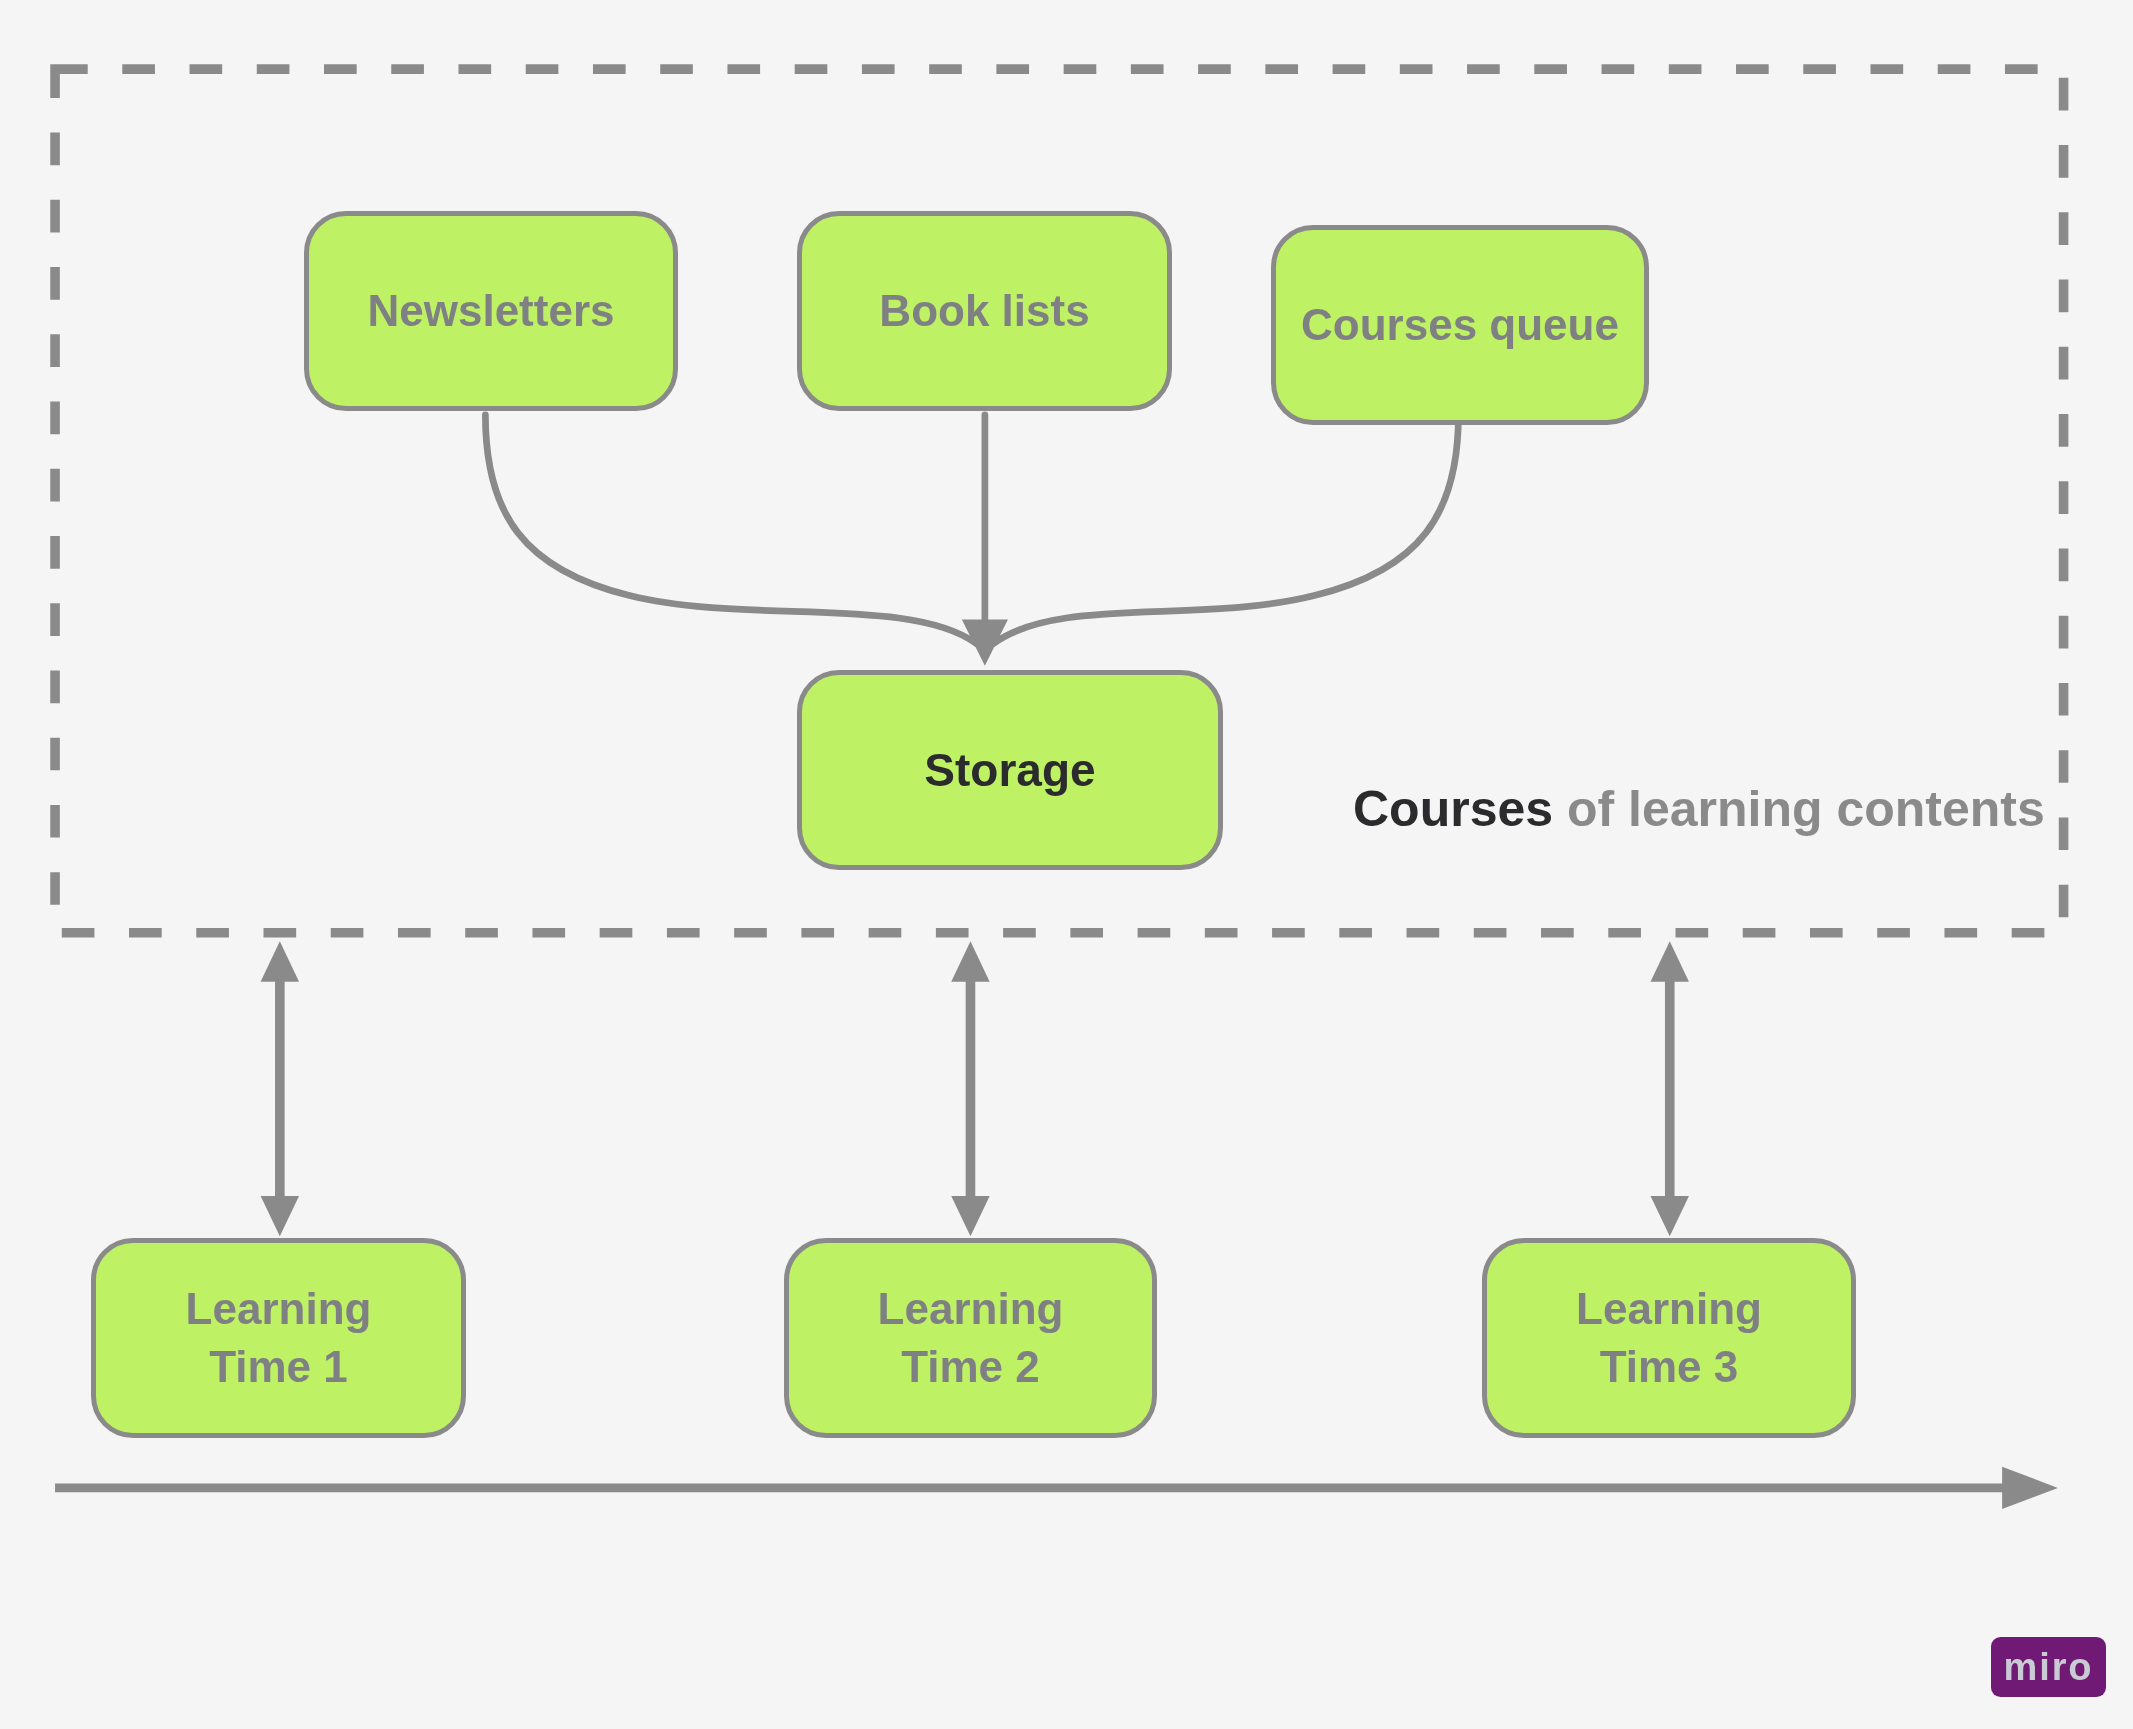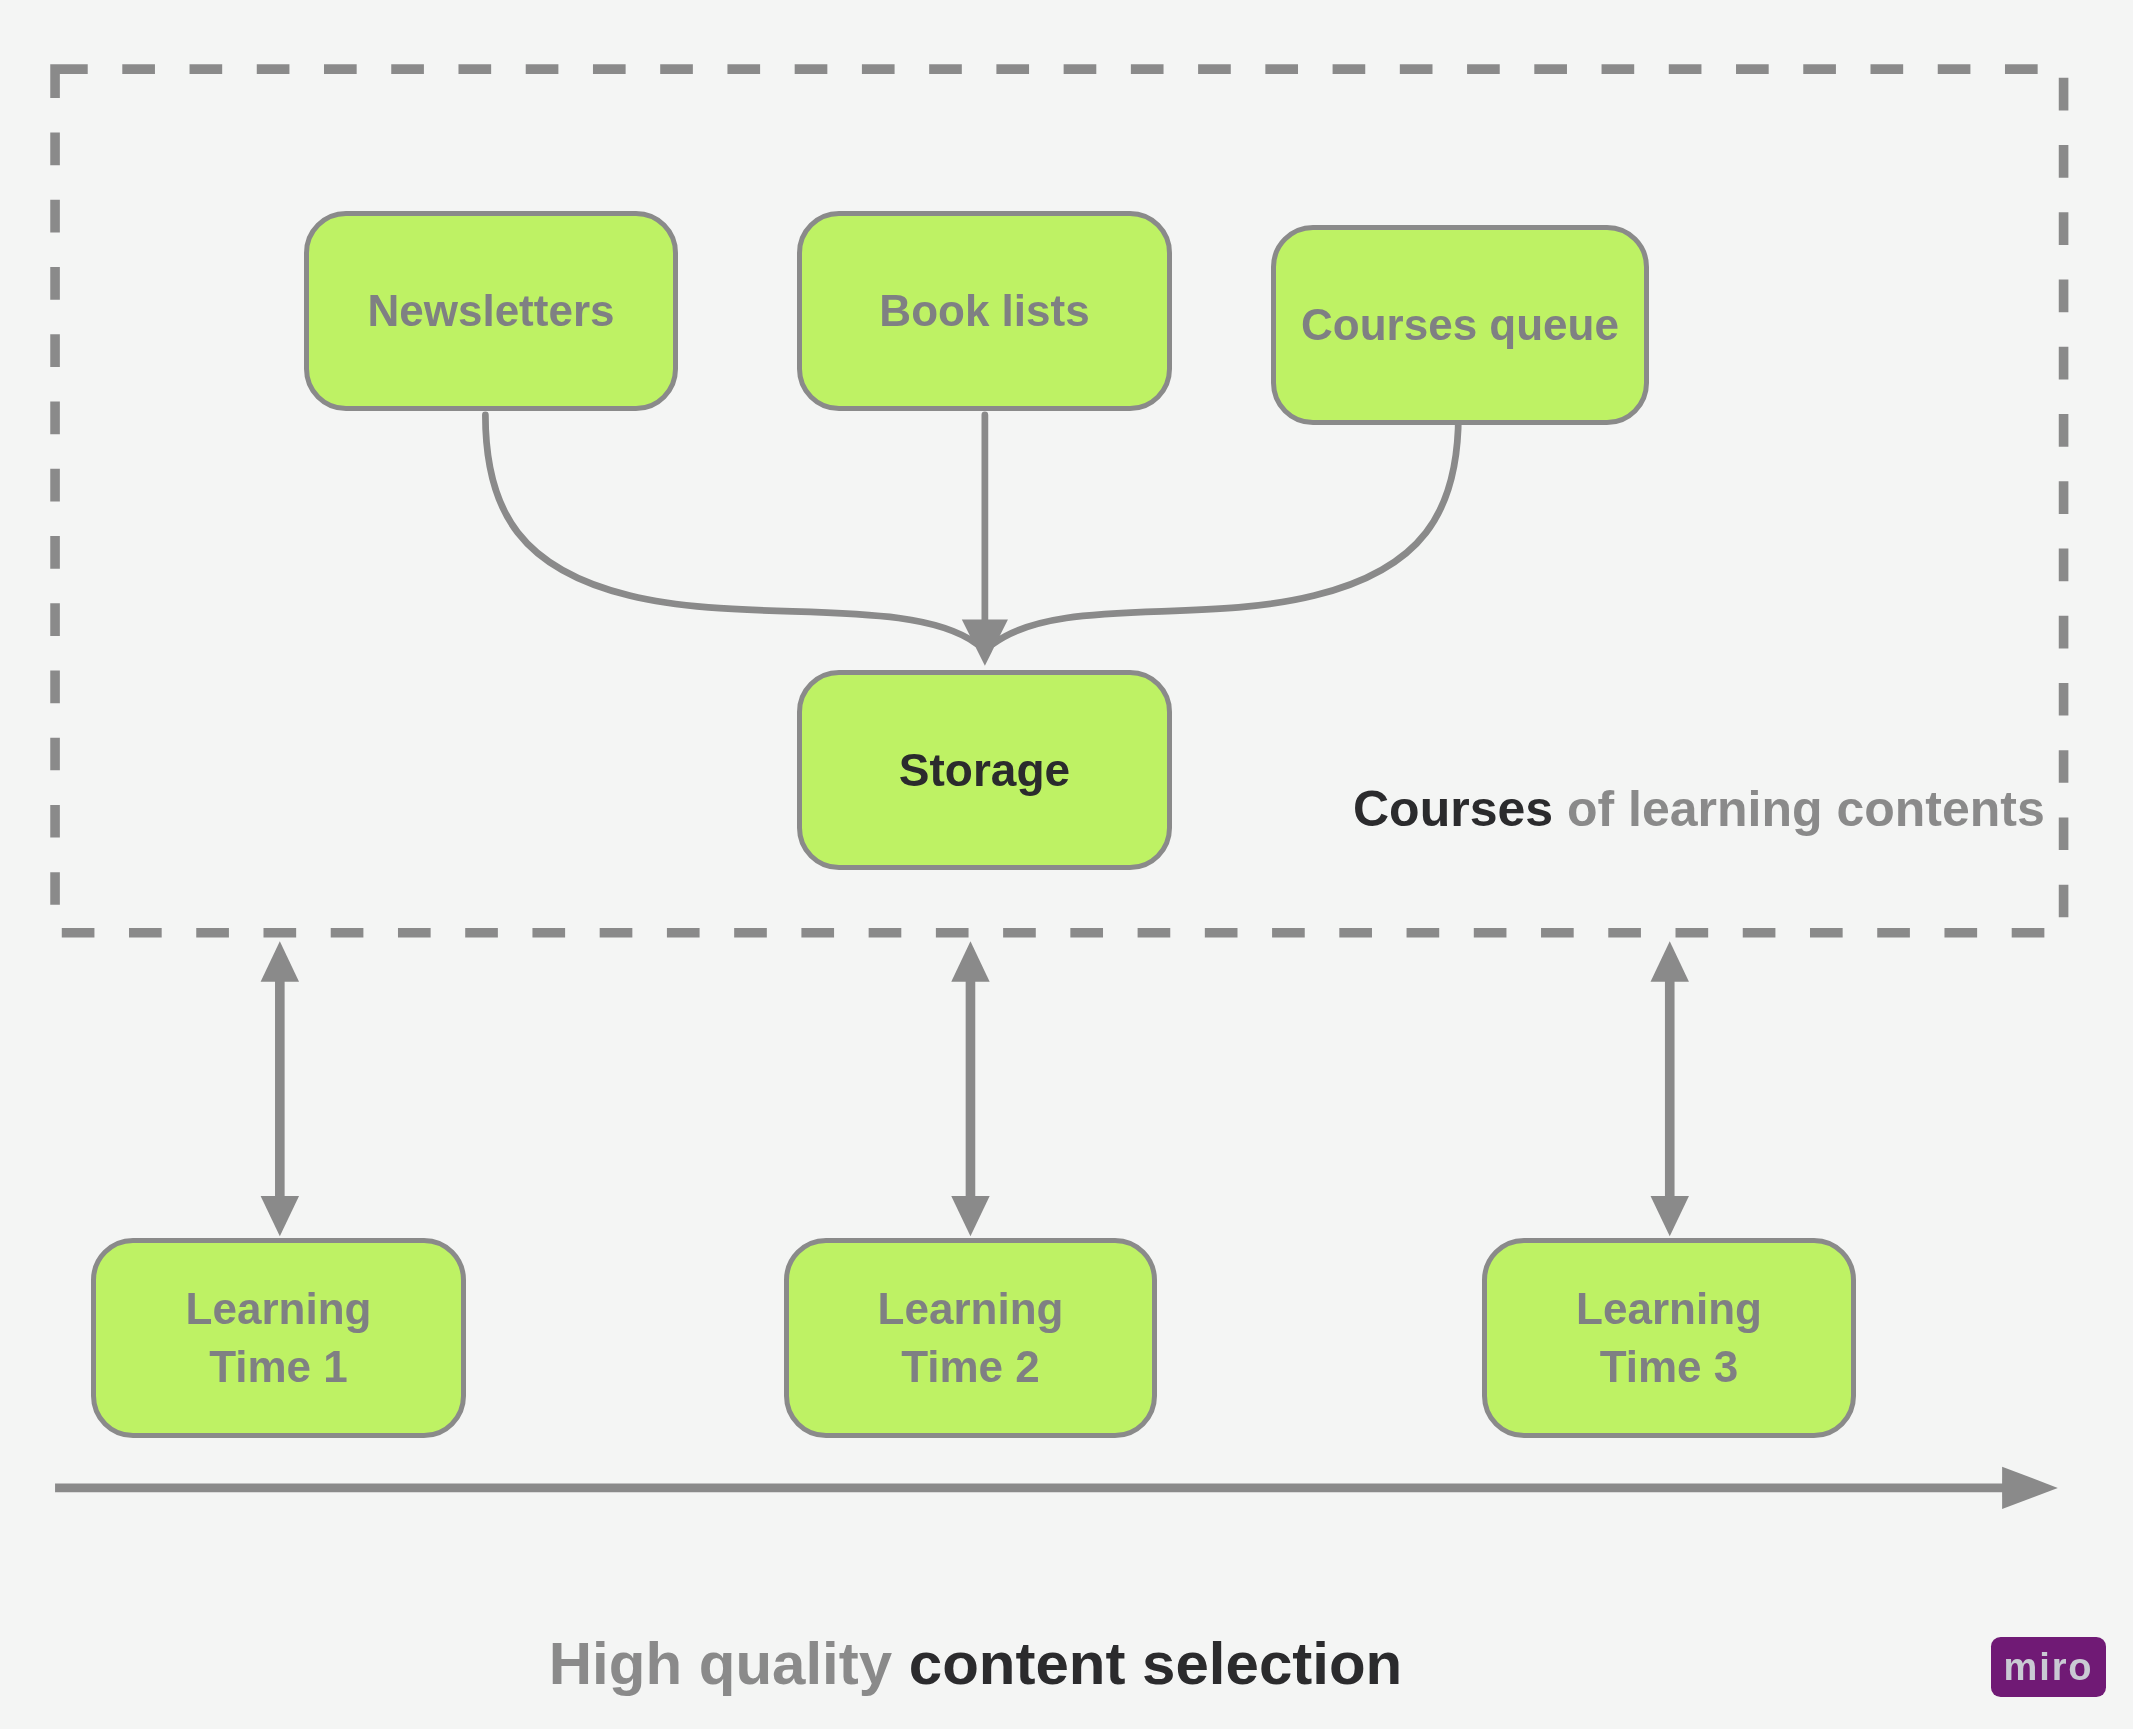--- a/index.html
+++ b/index.html
@@ -89,21 +89,21 @@
   </div>
 
   <div class="node" style="left:797px;top:211px;width:375px;height:200px;">
     <span>Book lists</span>
   </div>
 
   <div class="node" style="left:1271px;top:225px;width:378px;height:200px;">
     <span>Courses queue</span>
   </div>
 
-  <div class="node dark-label" style="left:797px;top:670px;width:375px;height:200px;font-size:46px;">
+  <div class="node dark-label" style="left:797px;top:670px;width:426px;height:200px;font-size:46px;">
     <span>Storage</span>
   </div>
 
   <div class="caption" style="left:1353px;top:780px;width:634px;">
     <span class="dark">Courses</span><span> of learning contents</span>
   </div>
 
   <div class="node" style="left:91px;top:1238px;width:375px;height:200px;">
     <span>
       <span style="display:block;">Learning</span>
@@ -118,22 +118,19 @@
     </span>
   </div>
 
   <div class="node" style="left:1482px;top:1238px;width:374px;height:200px;">
     <span>
       <span style="display:block;">Learning</span>
       <span style="display:block;">Time 3</span>
     </span>
   </div>
 
-  <div class="footer-line" style="top:1629px;">
-    <span>High quality </span><span class="dark">content selection</span>
-  </div>
 
   <div class="watermark">
     <span>miro</span>
   </div>
 
 </div>
 
 
 </body></html>

